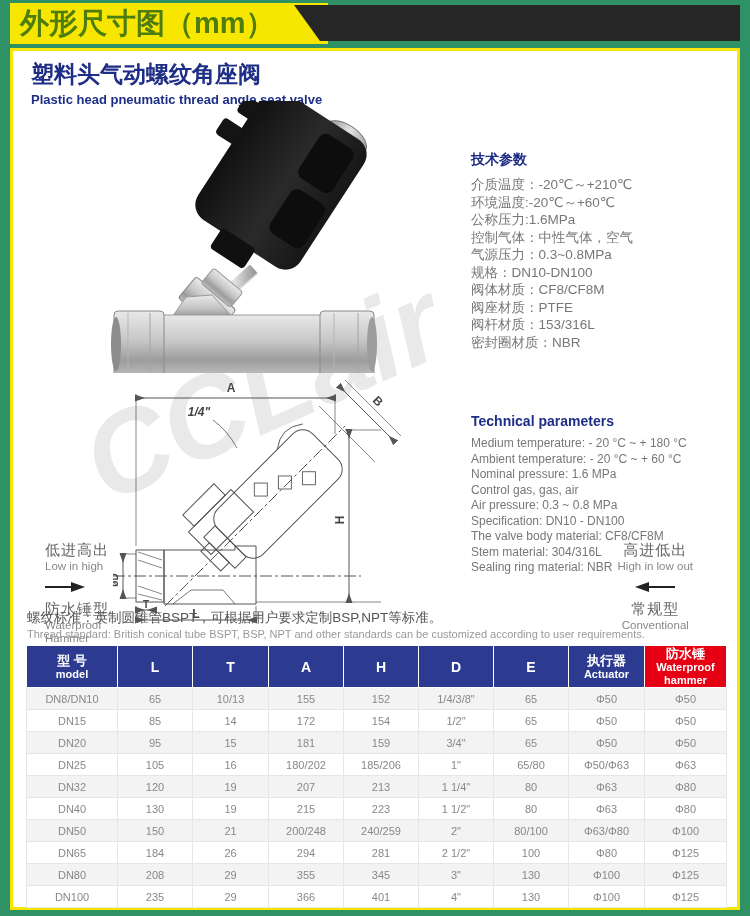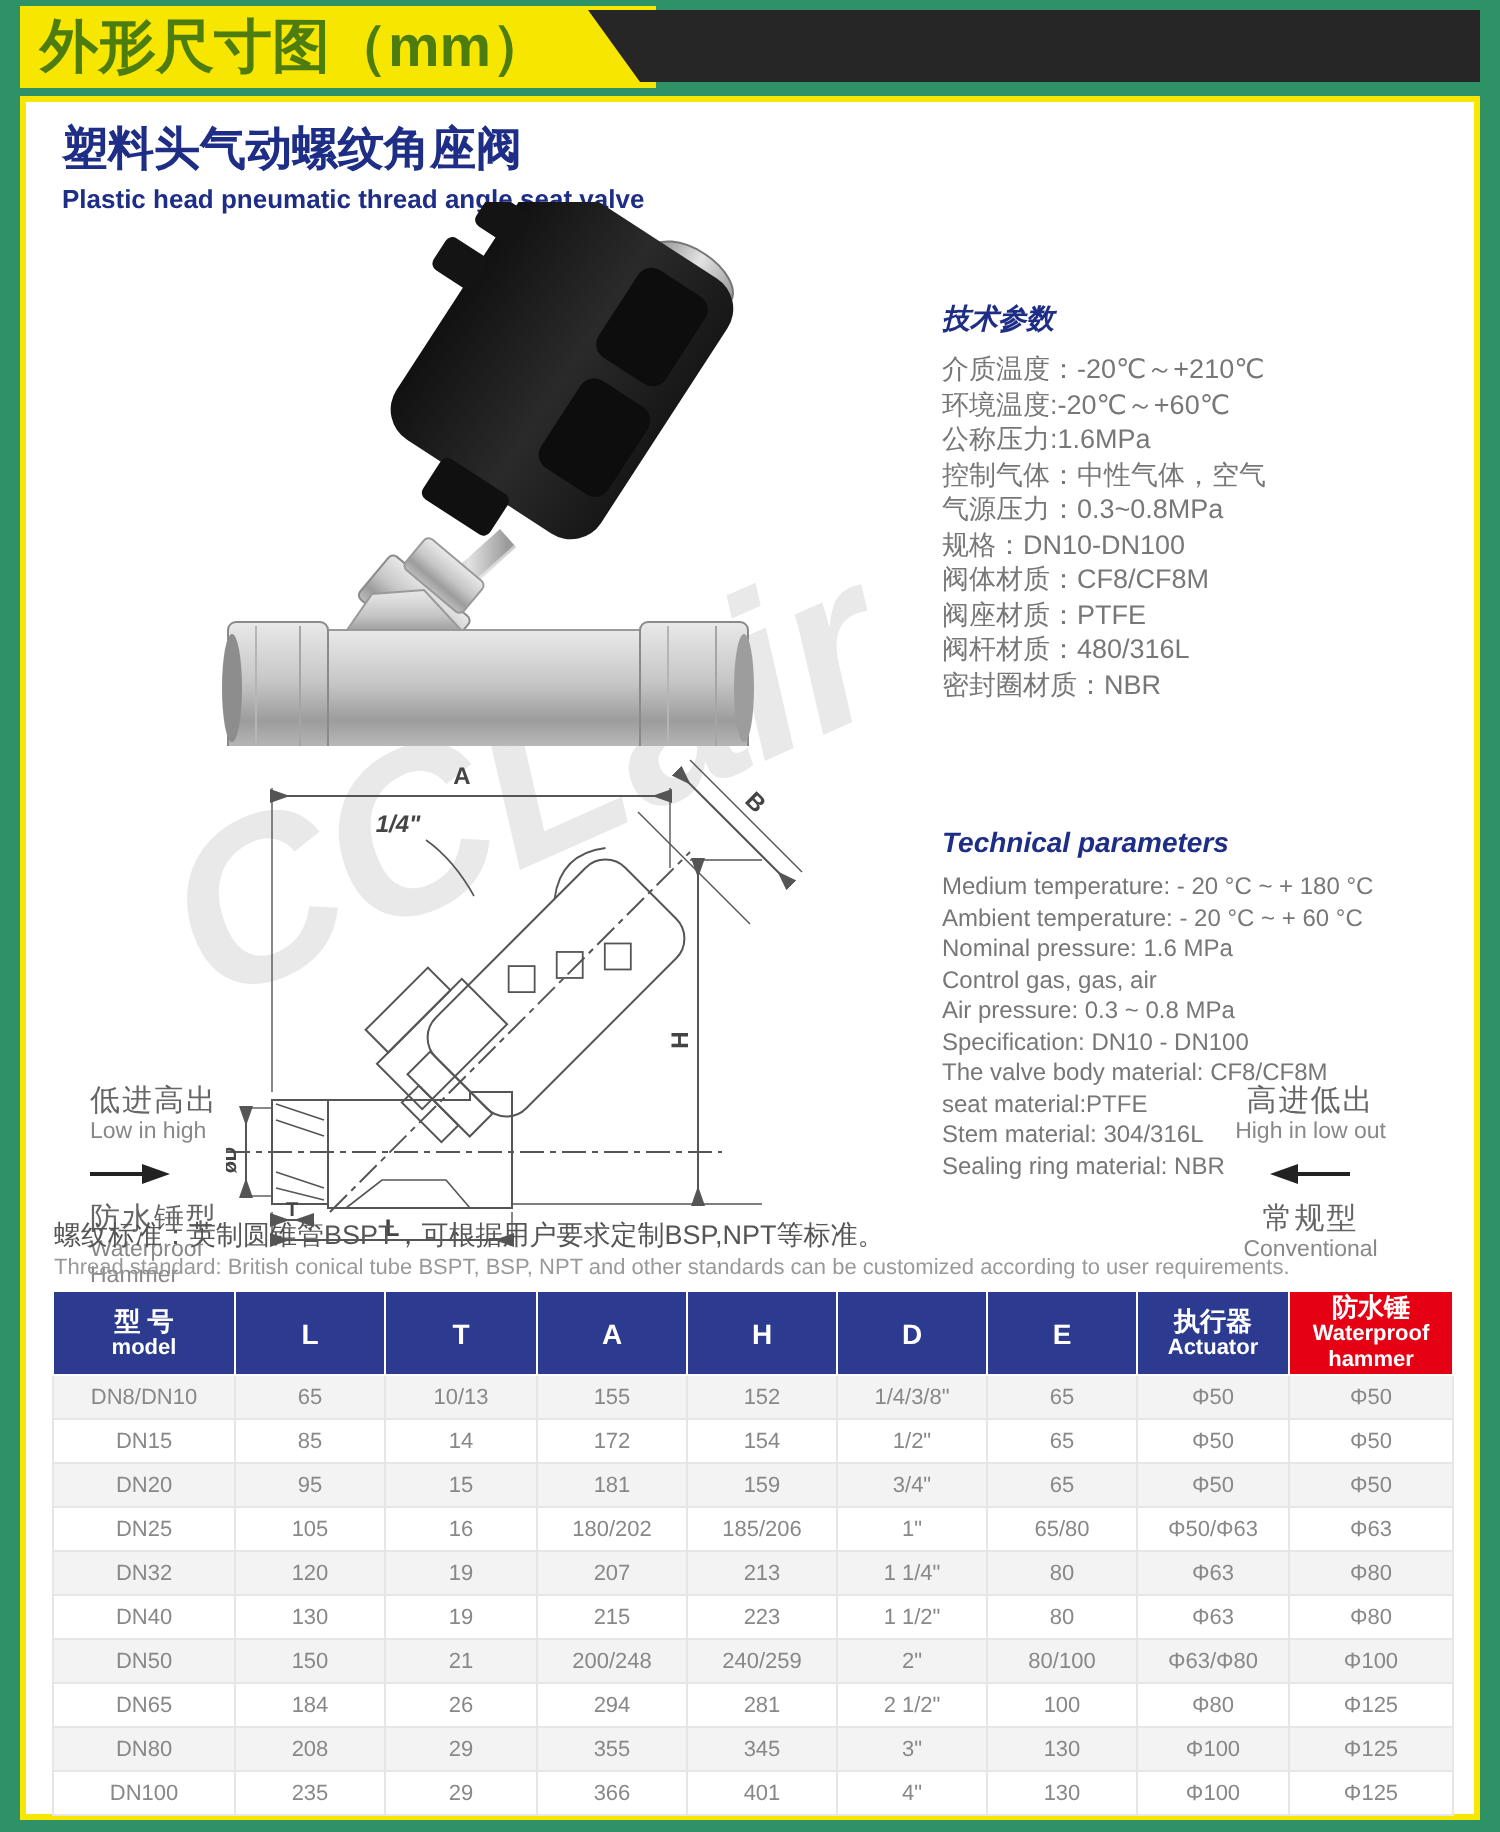--- a/index.html
+++ b/index.html
@@ -22,21 +22,21 @@
   .title-zh{font-size:23px;font-weight:bold;color:#1e2d85;}
   .title-en{font-size:13px;font-weight:bold;color:#1e2d85;margin-top:2px;}
   
   .watermark{position:absolute;left:55px;top:245px;width:650px;z-index:1;
     font-size:115px;font-weight:bold;font-style:italic;color:#dedede;opacity:.65;
     transform:rotate(-24deg);transform-origin:40% 50%;pointer-events:none;white-space:nowrap;}
   
   .specs{position:absolute;z-index:2;}
   .specs-zh{left:458px;top:100px;width:250px;}
   .specs-en{left:458px;top:362px;width:260px;}
-  .specs h3{margin:0 0 7px 0;font-size:14px;color:#1e2d85;font-style:italic;}
+  .specs h3{margin:0 0 7px 0;font-size:14px;color:#1e2d85;}
   .specs-zh .spec-line{font-size:13.5px;color:#777;line-height:17.5px;}
   .specs-en .spec-line{font-size:12px;color:#777;line-height:15.5px;}
   
   .photo{position:absolute;left:95px;top:50px;width:280px;height:272px;z-index:2;}
   .drawing{position:absolute;left:100px;top:303px;width:360px;height:272px;z-index:2;}
   
   .flow{position:absolute;top:490px;z-index:2;}
   .flow-left{left:32px;text-align:left;}
   .flow-right{right:44px;text-align:center;}
   .flow .zh{font-size:15px;color:#666;letter-spacing:1px;}
@@ -142,36 +142,35 @@
     <h3>技术参数</h3>
     <div>
         <div class="spec-line">介质温度：-20℃～+210℃</div>
         <div class="spec-line">环境温度:-20℃～+60℃</div>
         <div class="spec-line">公称压力:1.6MPa</div>
         <div class="spec-line">控制气体：中性气体，空气</div>
         <div class="spec-line">气源压力：0.3~0.8MPa</div>
         <div class="spec-line">规格：DN10-DN100</div>
         <div class="spec-line">阀体材质：CF8/CF8M</div>
         <div class="spec-line">阀座材质：PTFE</div>
-        <div class="spec-line">阀杆材质：480/316L</div>
+        <div class="spec-line">阀杆材质：153/316L</div>
         <div class="spec-line">密封圈材质：NBR</div>
       </div>
   </div>
 
   <div class="specs specs-en">
     <h3>Technical parameters</h3>
     <div>
         <div class="spec-line">Medium temperature: - 20 °C ~ + 180 °C</div>
         <div class="spec-line">Ambient temperature: - 20 °C ~ + 60 °C</div>
         <div class="spec-line">Nominal pressure: 1.6 MPa</div>
         <div class="spec-line">Control gas, gas, air</div>
         <div class="spec-line">Air pressure: 0.3 ~ 0.8 MPa</div>
         <div class="spec-line">Specification: DN10 - DN100</div>
         <div class="spec-line">The valve body material: CF8/CF8M</div>
-        <div class="spec-line"> seat material:PTFE</div>
         <div class="spec-line">Stem material: 304/316L</div>
         <div class="spec-line">Sealing ring material: NBR</div>
       </div>
   </div>
 
   <div class="drawing">
     <svg width="360" height="272" viewBox="0 0 360 272">
       <defs>
         <marker id="ar" markerWidth="10" markerHeight="8" refX="9" refY="4" orient="auto">
           <polygon points="0,4 10,0.5 10,7.5" fill="#555"></polygon>

